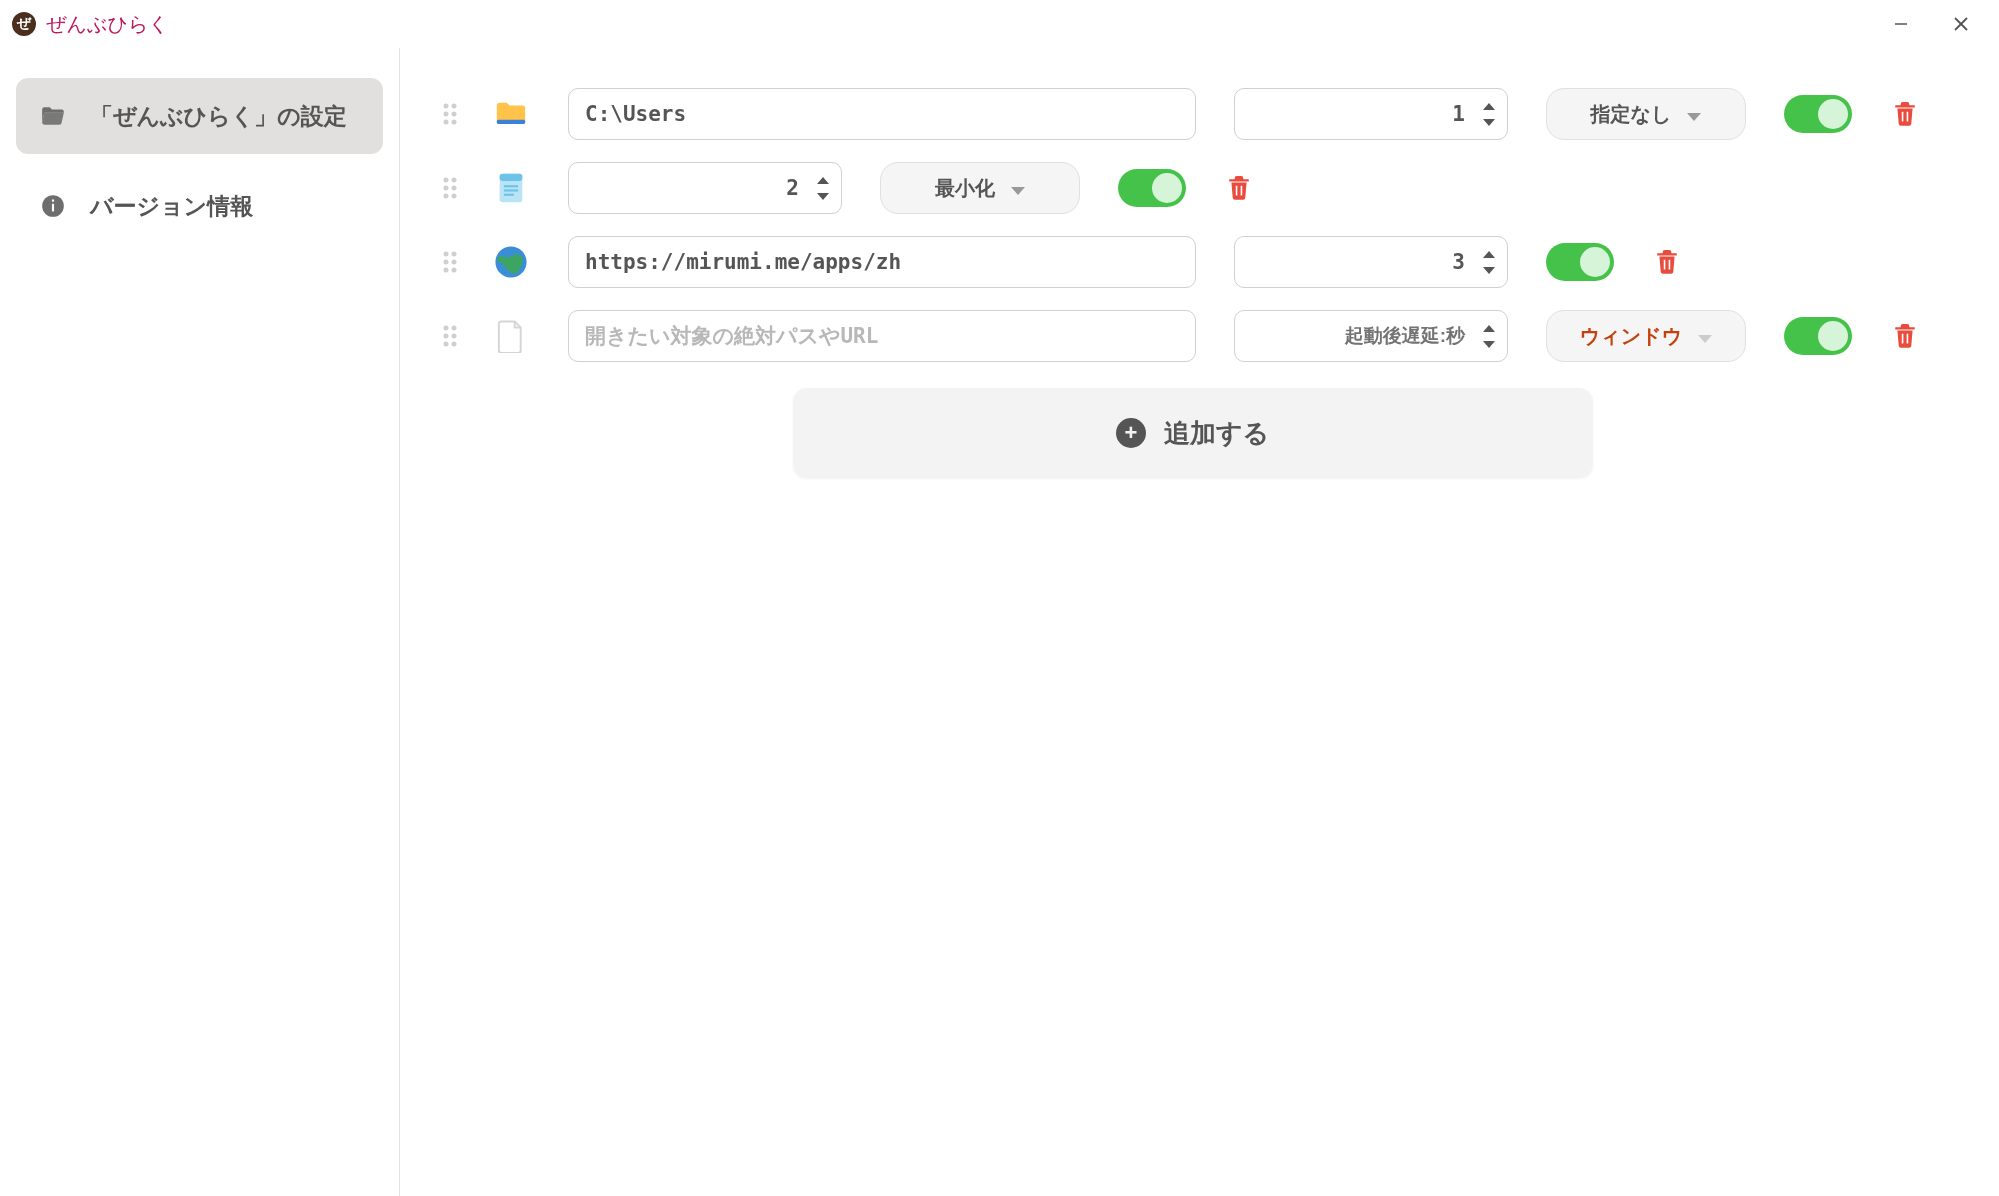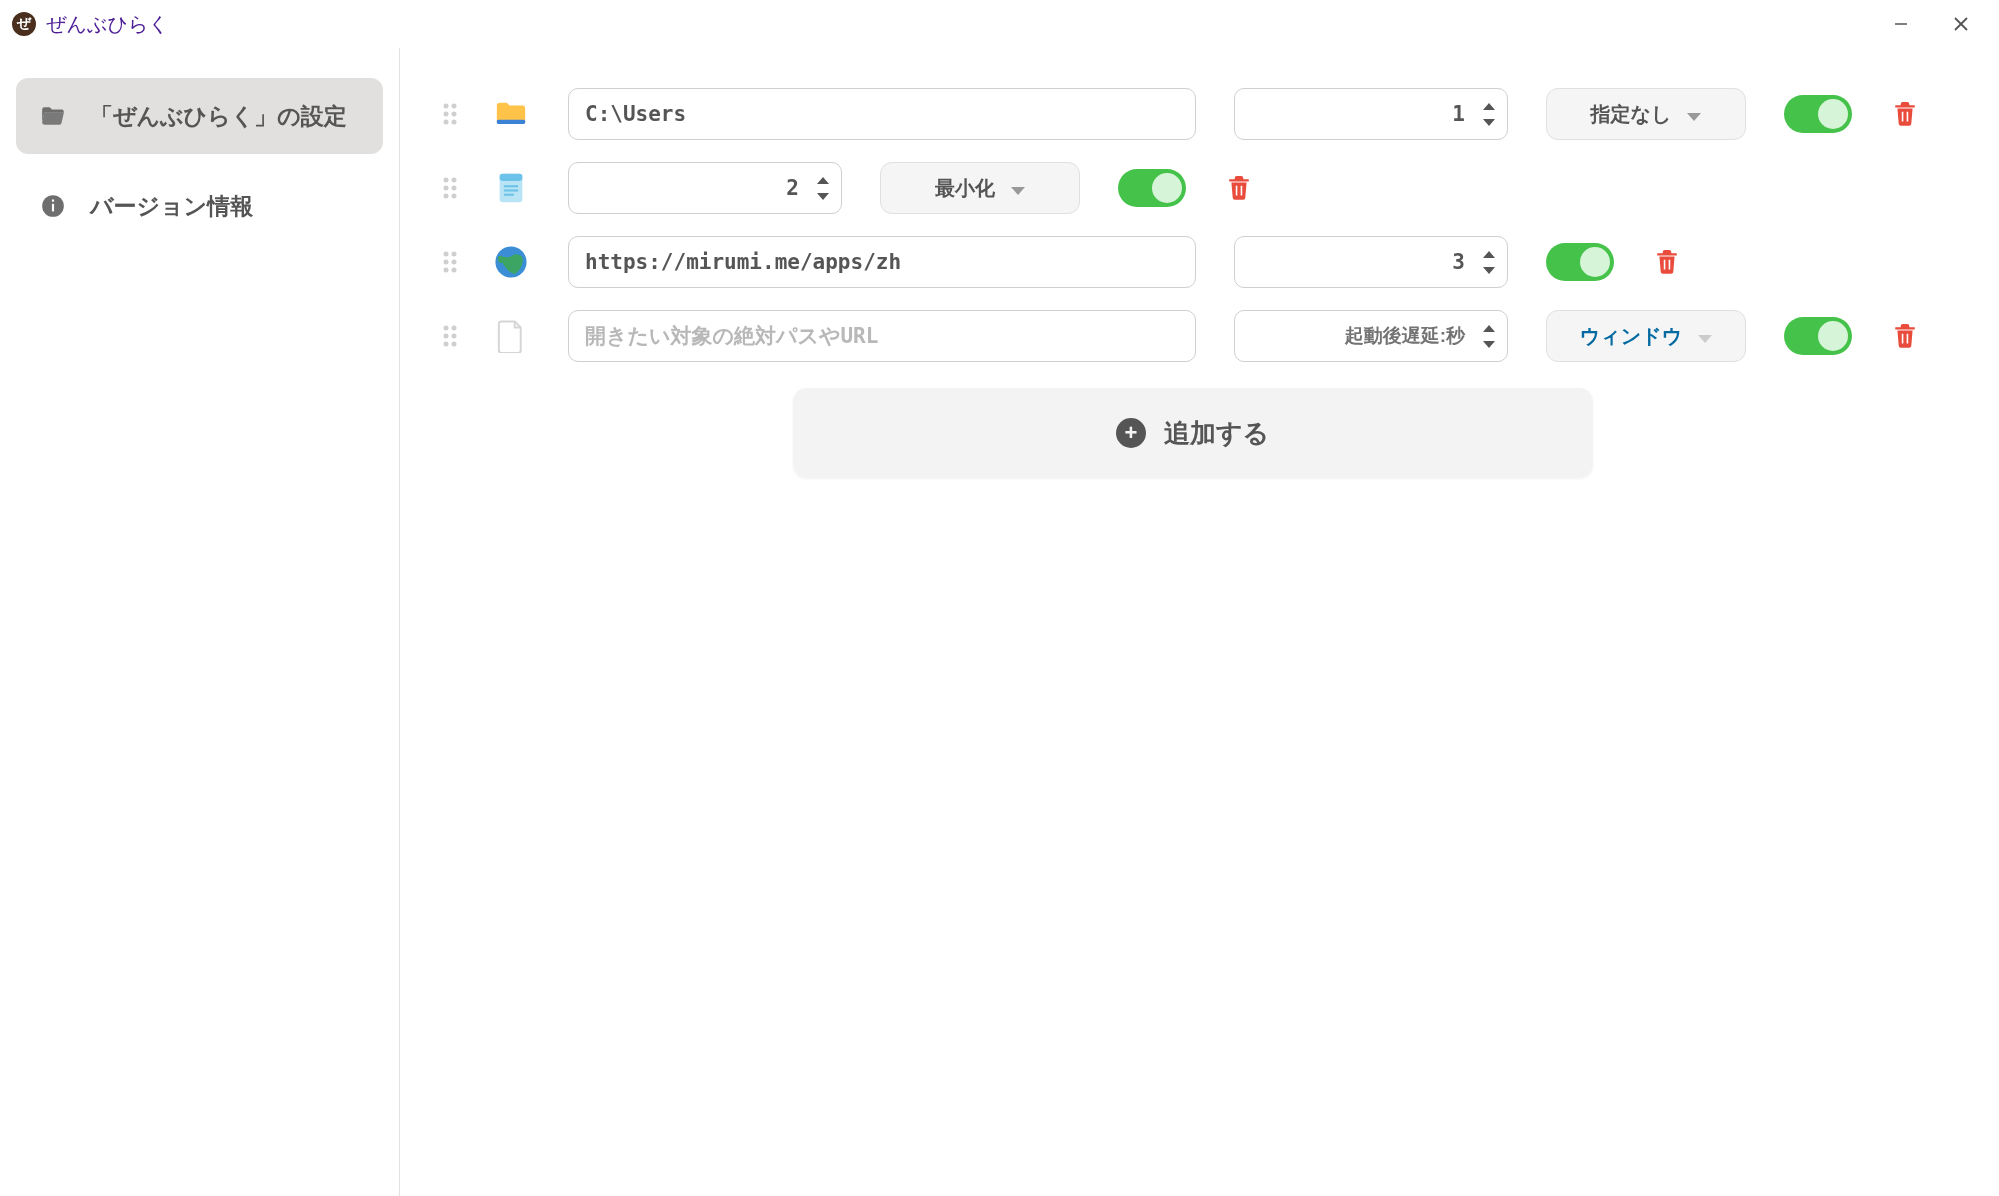--- a/index.html
+++ b/index.html
@@ -25,21 +25,21 @@
   color: #fff;
   display: flex;
   align-items: center;
   justify-content: center;
   font-size: 14px;
   font-weight: bold;
 }
 .titlebar .app-title {
   margin-left: 10px;
   font-size: 20px;
-  color: #4c1d95;
+  color: #be185d;
 }
 .titlebar .spacer { flex: 1; }
 .titlebar .win-btn {
   width: 60px;
   height: 40px;
   display: flex;
   align-items: center;
   justify-content: center;
   color: #555;
   cursor: pointer;
@@ -148,31 +148,31 @@
   align-items: center;
   justify-content: center;
   cursor: pointer;
   color: #555;
 }
 .win-select {
   width: 200px;
   height: 52px;
   background: #f5f5f5;
   border: 1.5px solid #e0e0e0;
-  border-radius: 12px;
+  border-radius: 18px;
   display: flex;
   align-items: center;
   justify-content: center;
   gap: 16px;
   cursor: pointer;
   font-size: 20px;
   font-weight: 600;
   color: #555;
 }
-.win-select.disabled { color: #0369a1; }
+.win-select.disabled { color: #c2410c; }
 .win-select .chev { color: #999; }
 .win-select.disabled .chev { color: #ccc; }
 .toggle {
   width: 68px;
   height: 38px;
   border-radius: 19px;
   background: #45c24a;
   position: relative;
   cursor: pointer;
   flex-shrink: 0;

